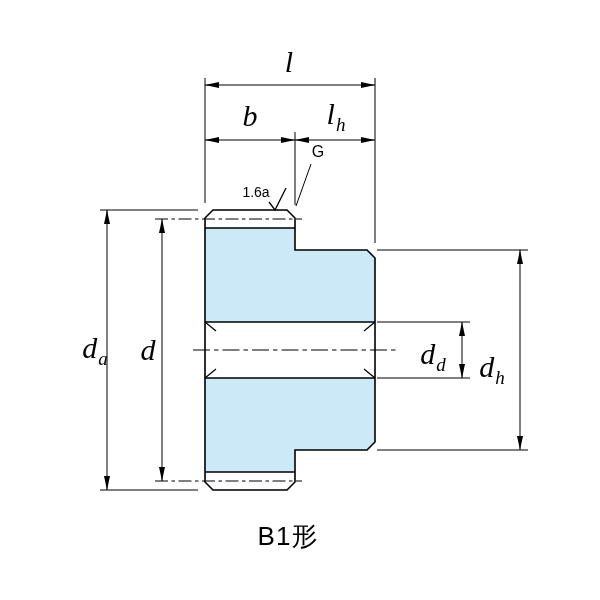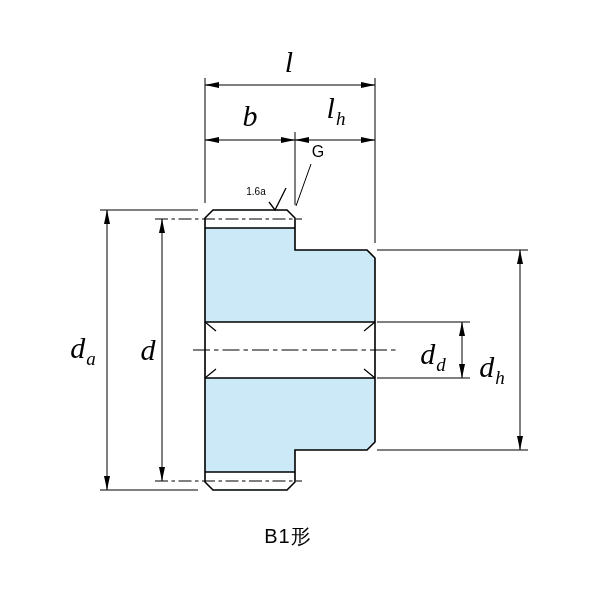--- a/index.html
+++ b/index.html
@@ -30,26 +30,26 @@
     margin-left: 1px;
   }
   .small-sans {
     font-family: "Liberation Sans", sans-serif;
     font-style: normal;
     font-size: 16px;
   }
   .rough {
     font-family: "Liberation Sans", sans-serif;
     font-style: normal;
-    font-size: 10px;
+    font-size: 14px;
   }
   .caption {
     font-family: "Liberation Sans", sans-serif;
     font-style: normal;
-    font-size: 20px;
+    font-size: 26px;
     letter-spacing: 1px;
   }
 </style>
 </head>
 <body>
 
 <div class="canvas">
 
   <svg width="600" height="600" viewBox="0 0 600 600">
     <defs>
@@ -88,27 +88,27 @@
       <line x1="520" y1="250" x2="520" y2="450" marker-start="url(#arr)" marker-end="url(#arr)"></line>
       <path d="M311 164 L296 206"></path>
       <path stroke-width="1.3" d="M269 202 L275 210 L286 188"></path>
     </g>
   </svg>
 
   <span class="lbl dim" style="left:289px; top:62px">l</span>
 
   <span class="lbl dim" style="left:250px; top:116px">b</span>
 
-  <span class="lbl dim" style="left:336px; top:110px"><span>l</span><sub>h</sub></span>
+  <span class="lbl dim" style="left:336px; top:116px"><span>l</span><sub>h</sub></span>
 
   <span class="lbl small-sans" style="left:318px; top:152px">G</span>
 
   <span class="lbl rough" style="left:256px; top:192px">1.6a</span>
 
-  <span class="lbl dim" style="left:83px; top:350px"><span>d</span><sub>a</sub></span>
+  <span class="lbl dim" style="left:95px; top:350px"><span>d</span><sub>a</sub></span>
 
   <span class="lbl dim" style="left:148px; top:350px">d</span>
 
   <span class="lbl dim" style="left:433px; top:356px"><span>d</span><sub>d</sub></span>
 
   <span class="lbl dim" style="left:492px; top:369px"><span>d</span><sub>h</sub></span>
 
   <span class="lbl caption" style="left:288px; top:536px">B1形</span>
 
 </div>

